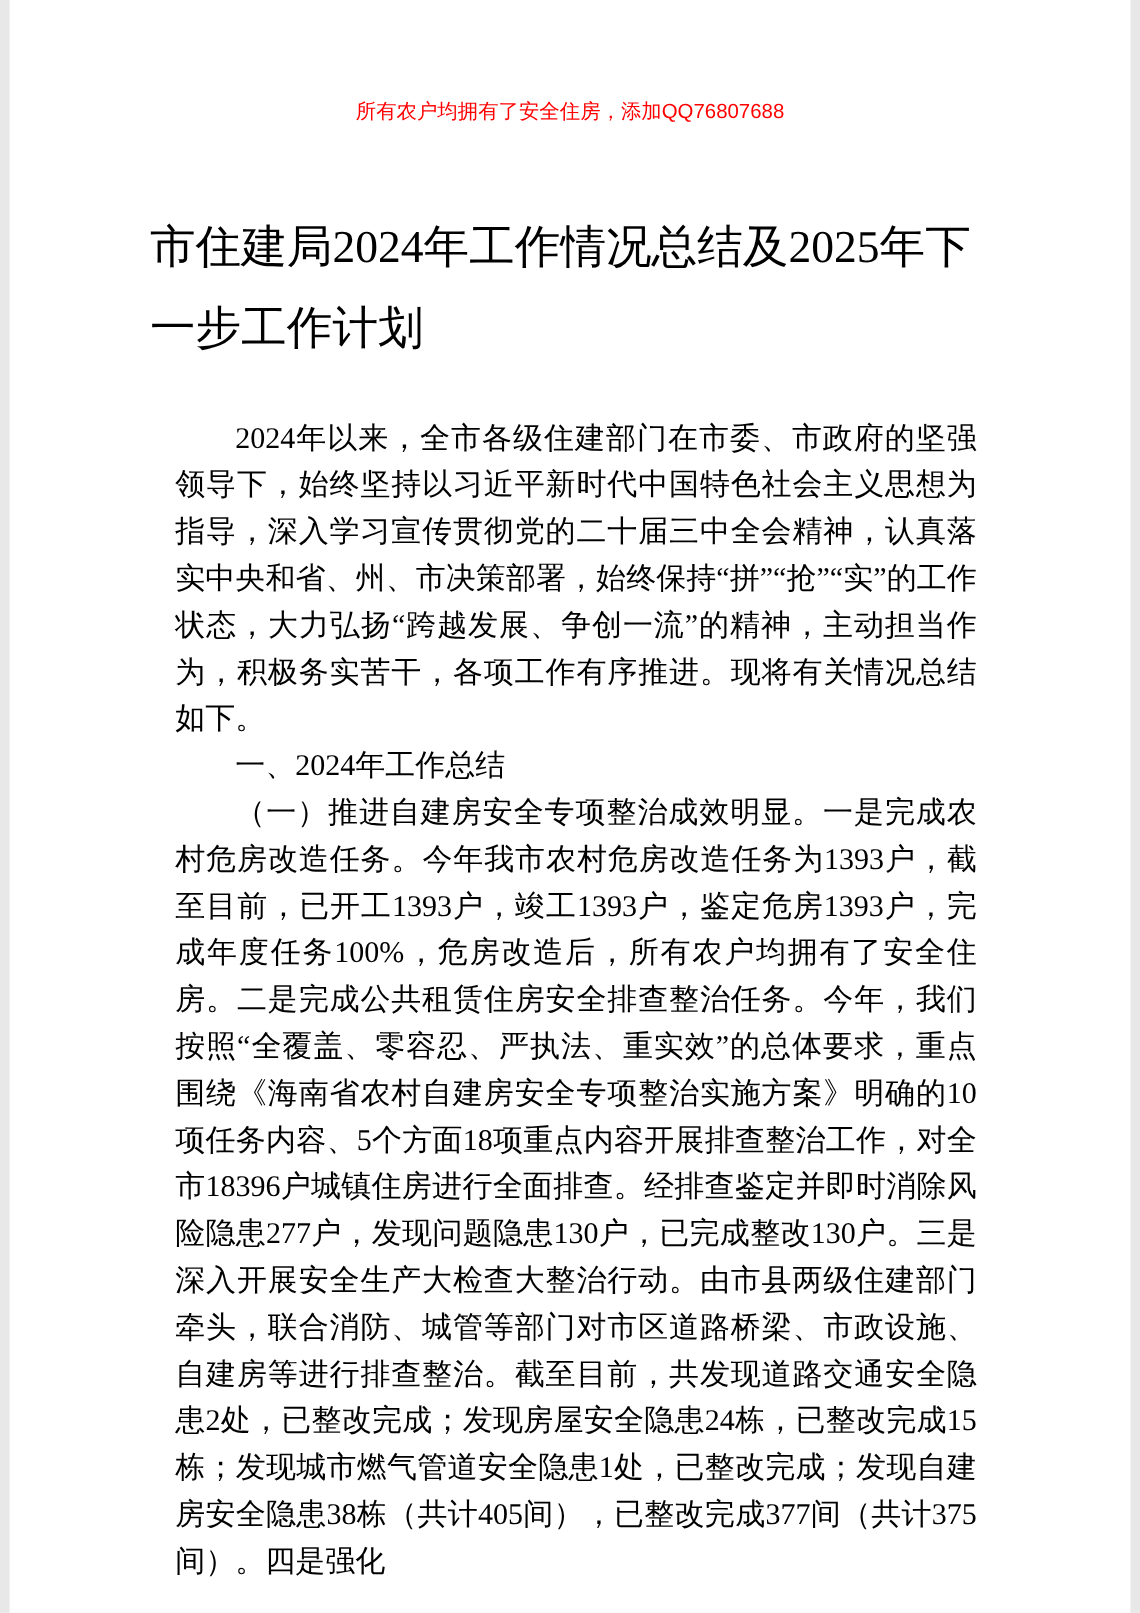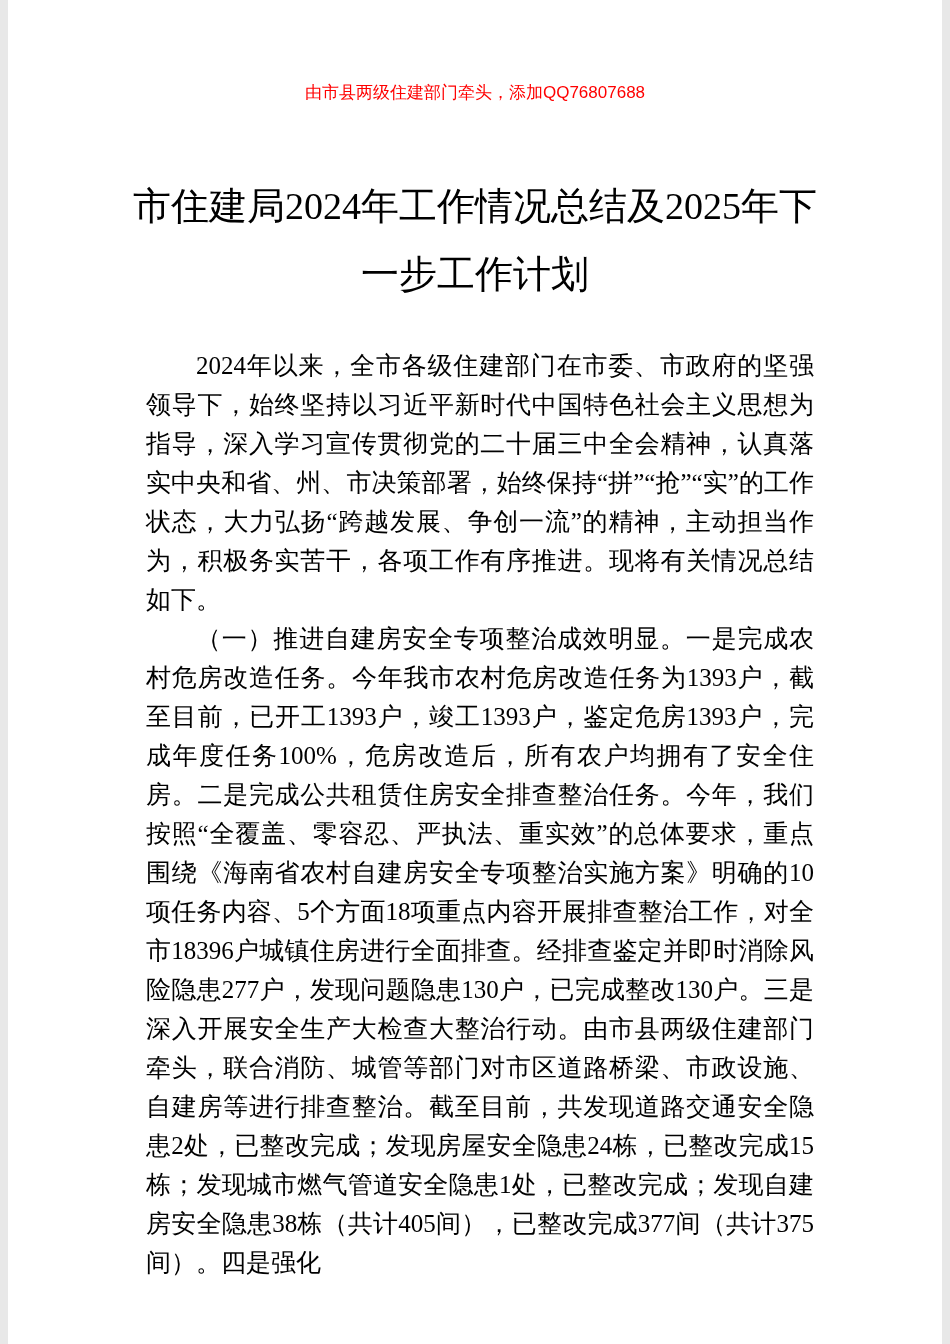--- a/index.html
+++ b/index.html
@@ -25,21 +25,21 @@
   .promo {
     text-align: center;
     font-size: 17px;
     line-height: 22px;
     font-family: "Liberation Sans", "DejaVu Sans", sans-serif;
     color: #ff0000;
   }
   .doc-title {
     width: 700px;
     margin: 68px auto 0 auto;
-    text-align: center;
+    text-align: left;
     font-size: 38px;
     line-height: 68px;
     font-weight: normal;
     color: #000;
     font-family: "Liberation Serif", "DejaVu Serif", serif;
   }
   .doc-body {
     margin: 38px 128px 14px 138px;
     font-size: 25px;
     line-height: 39px;
@@ -53,22 +53,23 @@
   }
   .section-heading {
     font-weight: normal;
   }
 </style>
 </head>
 <body>
 
 <div class="page">
 
-  <div class="promo">由市县两级住建部门牵头，添加QQ76807688</div>
+  <div class="promo">所有农户均拥有了安全住房，添加QQ76807688</div>
 
   <h1 class="doc-title">市住建局2024年工作情况总结及2025年下一步工作计划</h1>
 
   <div class="doc-body">
     <p>2024年以来，全市各级住建部门在市委、市政府的坚强领导下，始终坚持以习近平新时代中国特色社会主义思想为指导，深入学习宣传贯彻党的二十届三中全会精神，认真落实中央和省、州、市决策部署，始终保持“拼”“抢”“实”的工作状态，大力弘扬“跨越发展、争创一流”的精神，主动担当作为，积极务实苦干，各项工作有序推进。现将有关情况总结如下。</p>
+    <p class="section-heading">一、2024年工作总结</p>
     <p>（一）推进自建房安全专项整治成效明显。一是完成农村危房改造任务。今年我市农村危房改造任务为1393户，截至目前，已开工1393户，竣工1393户，鉴定危房1393户，完成年度任务100%，危房改造后，所有农户均拥有了安全住房。二是完成公共租赁住房安全排查整治任务。今年，我们按照“全覆盖、零容忍、严执法、重实效”的总体要求，重点围绕《海南省农村自建房安全专项整治实施方案》明确的10项任务内容、5个方面18项重点内容开展排查整治工作，对全市18396户城镇住房进行全面排查。经排查鉴定并即时消除风险隐患277户，发现问题隐患130户，已完成整改130户。三是深入开展安全生产大检查大整治行动。由市县两级住建部门牵头，联合消防、城管等部门对市区道路桥梁、市政设施、自建房等进行排查整治。截至目前，共发现道路交通安全隐患2处，已整改完成；发现房屋安全隐患24栋，已整改完成15栋；发现城市燃气管道安全隐患1处，已整改完成；发现自建房安全隐患38栋（共计405间），已整改完成377间（共计375间）。四是强化</p>
   </div>
 
 </div>
 
 </body></html>

